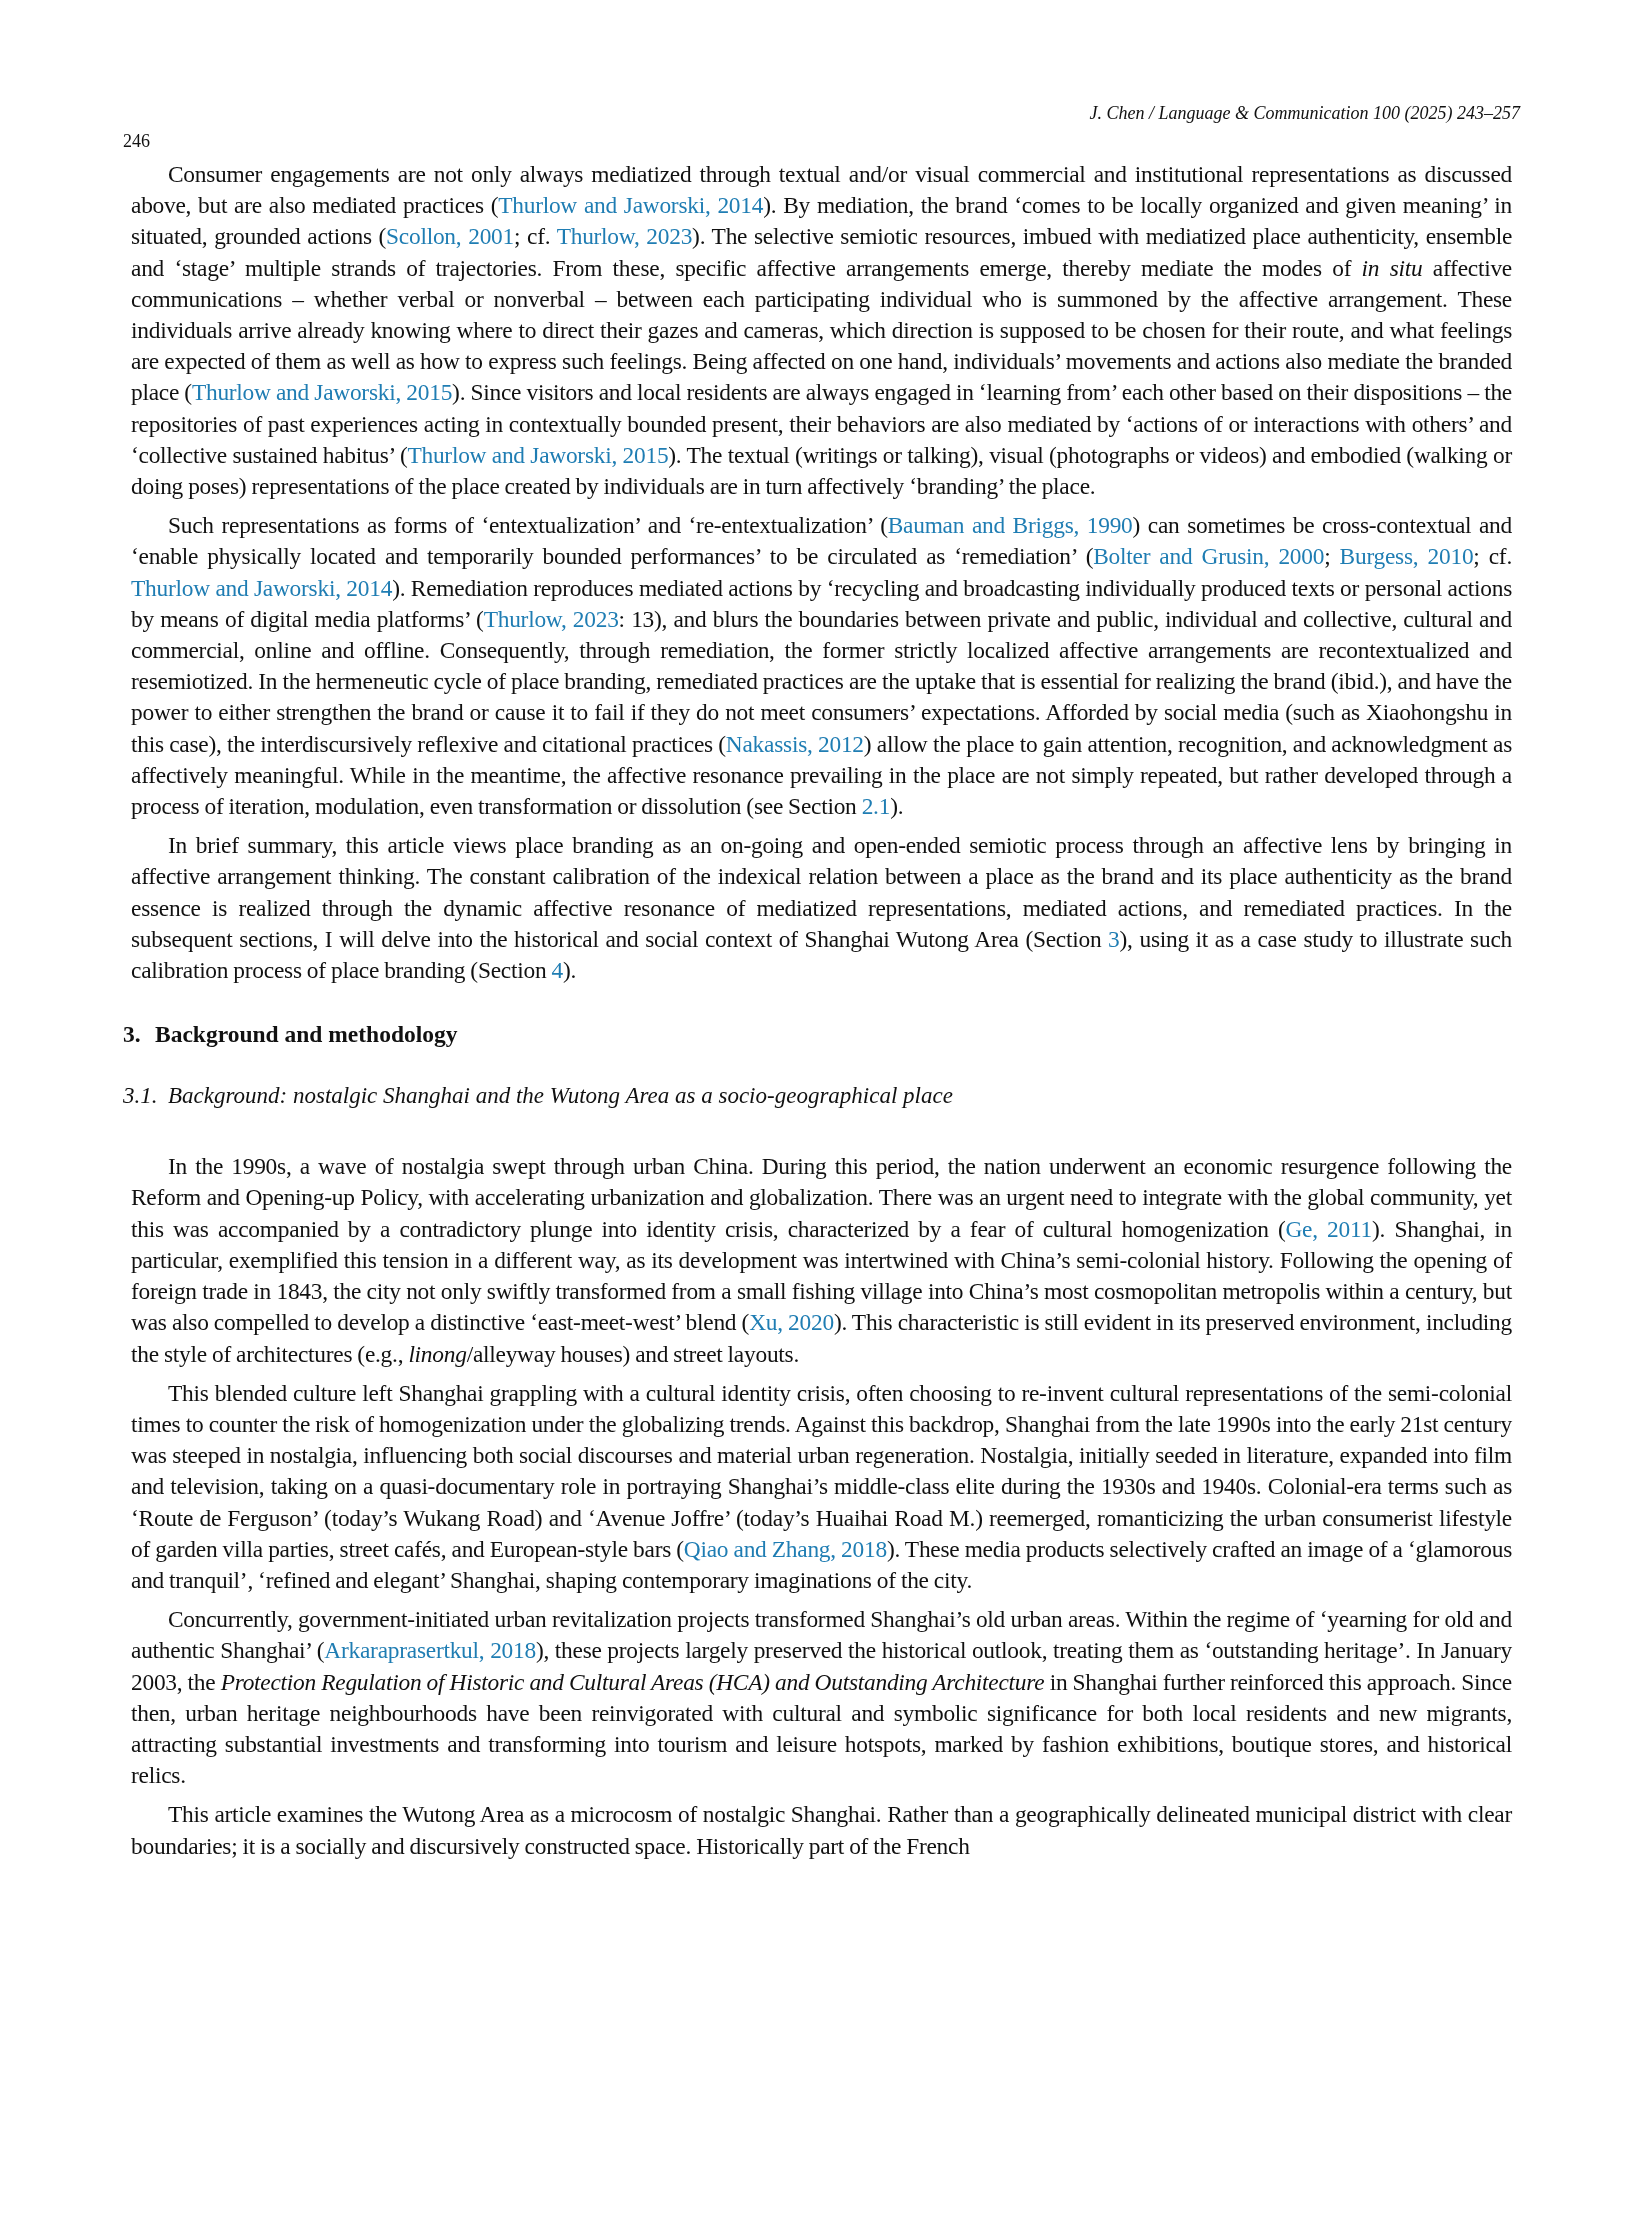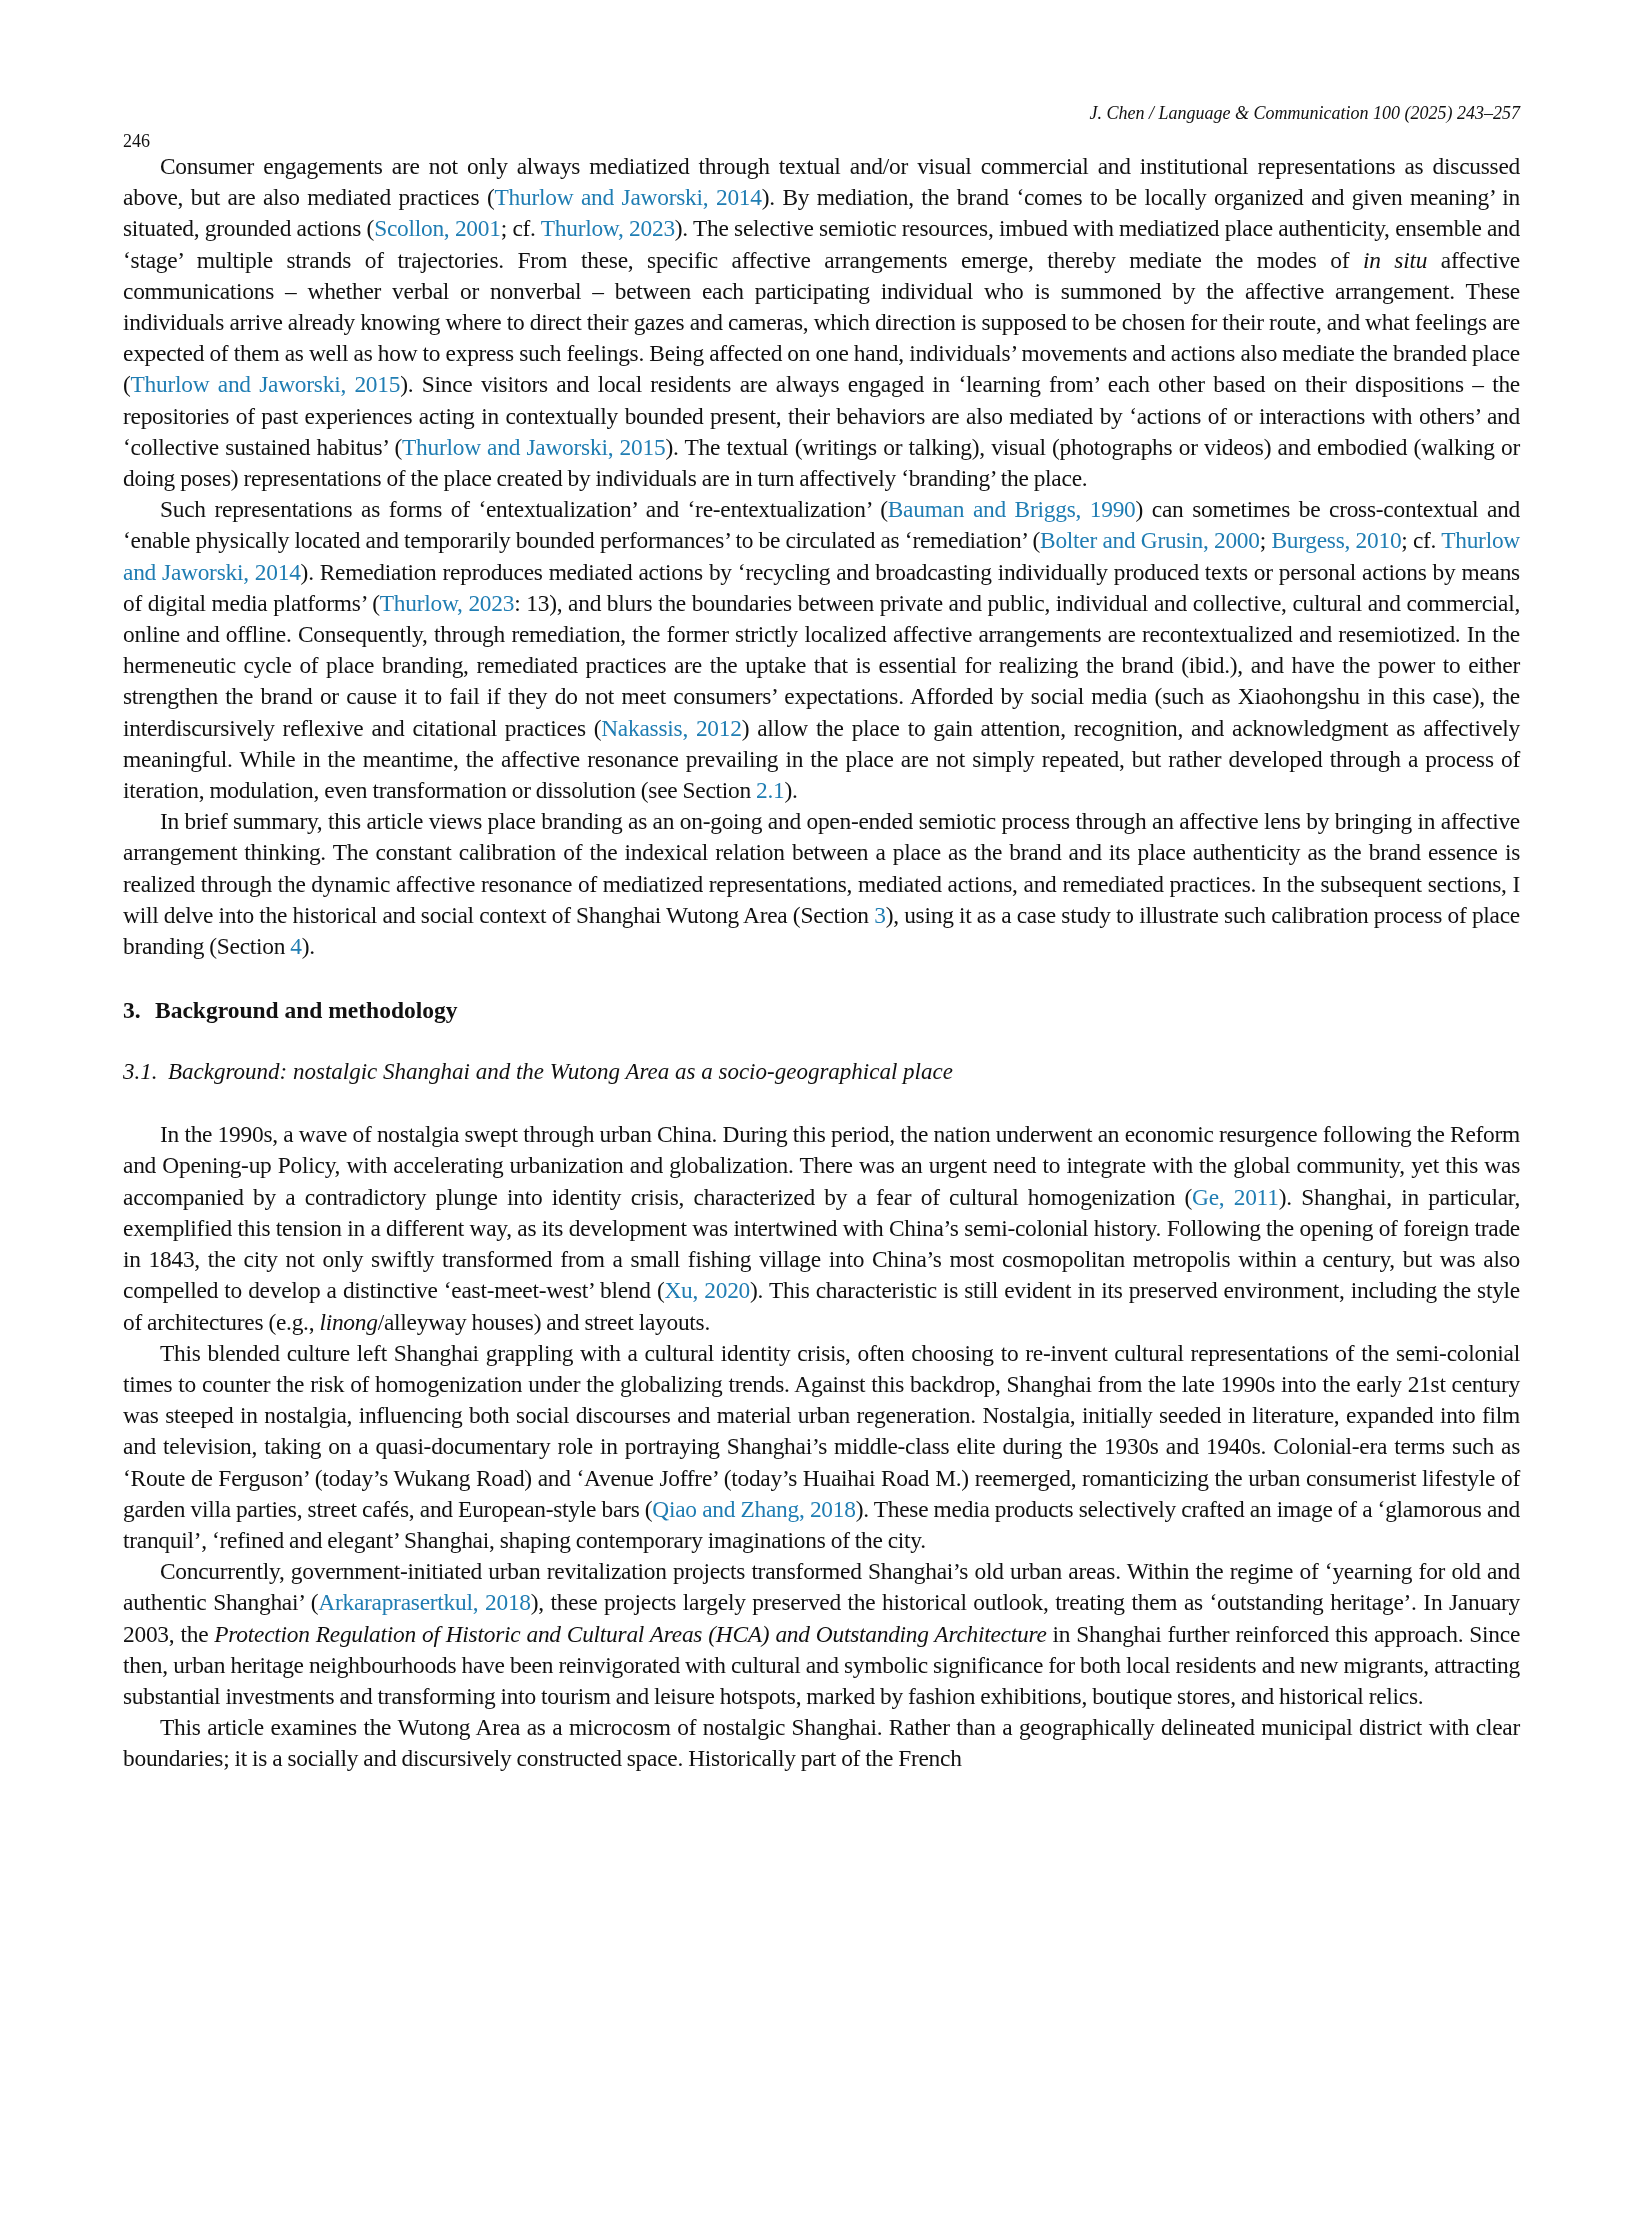--- a/index.html
+++ b/index.html
@@ -13,21 +13,21 @@
     font-size: 18px; line-height: 26px;
   }
   .page-number { position: absolute; left: 0; top: 0; margin-top: 28px; }
   .journal-ref {
     position: absolute; left: 0; right: 0; top: 0; text-align: right; font-style: italic;
   }
   .content {
     position: absolute; top: 151px; left: 123px; width: 1397px;
   }
   p.body {
-    margin: 0; font-size: 23.4px; line-height: 31.2px;
+    margin: 8px; font-size: 23.4px; line-height: 31.2px;
     text-align: justify; text-indent: 37px;
     letter-spacing: -0.25px; word-spacing: -0.5px;
     hyphens: manual;
   }
   .link { color: #1f7db3; }
   .it { font-style: italic; }
   h2.section-heading {
     margin: 33px 0 0 0; font-size: 23.5px; line-height: 31px; font-weight: bold;
   }
   h3.subsection-heading {

